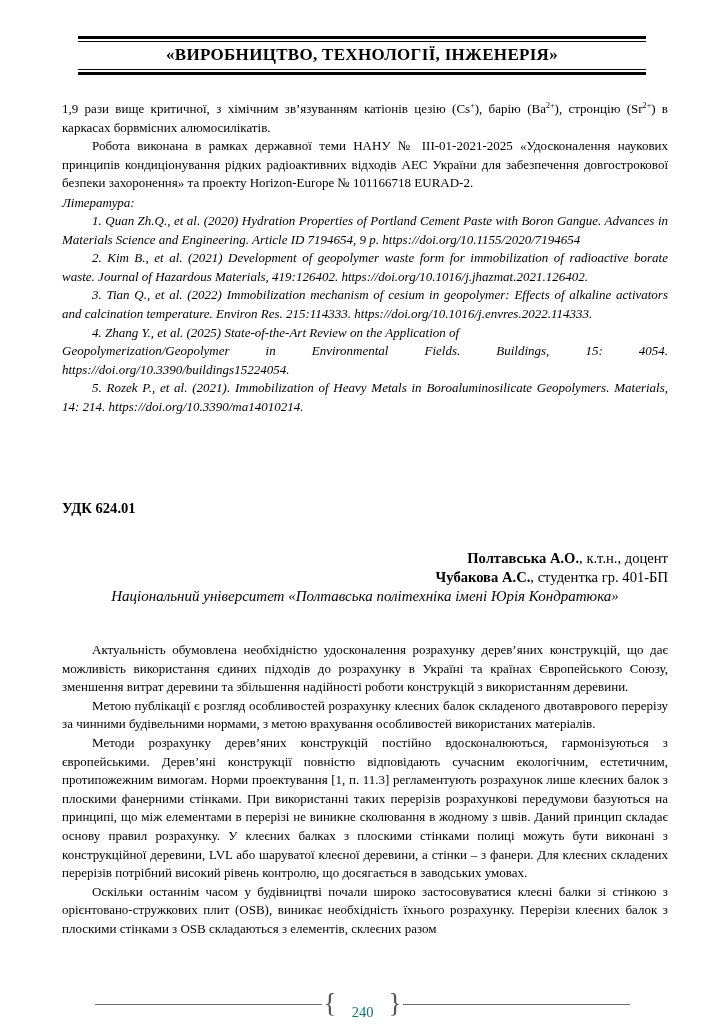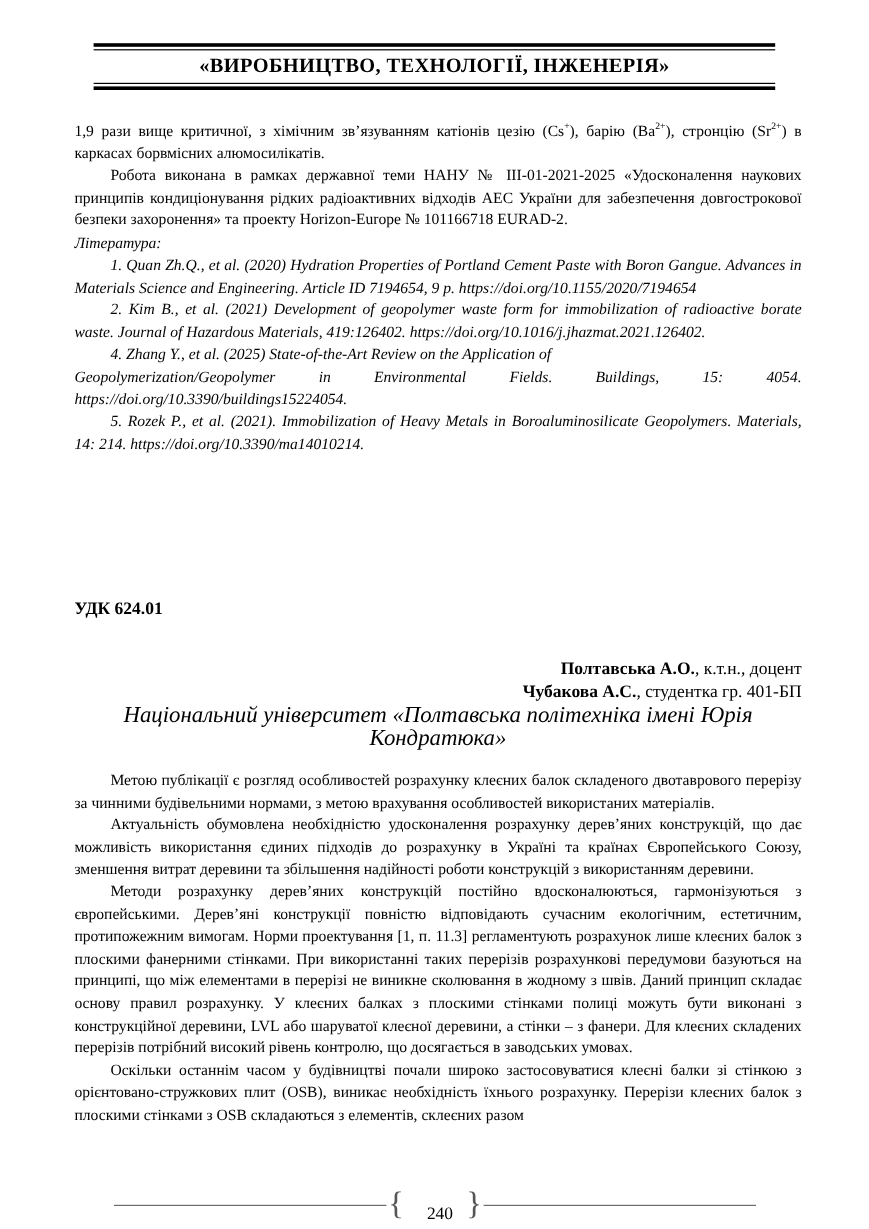--- a/index.html
+++ b/index.html
@@ -101,21 +101,21 @@
     letter-spacing: 0.15px;
   }
   .author-line {
     text-align: right;
     font-size: 14.6px;
     line-height: 19px;
   }
   .affil-line {
     text-align: center;
     font-style: italic;
-    font-size: 19px;
+    font-size: 15px;
     line-height: 19px;
   }
   .email-line {
     text-align: right;
     font-style: italic;
     font-size: 14.6px;
     line-height: 19px;
   }
 
   
@@ -136,24 +136,24 @@
   .footer-brace {
     font-size: 27px;
     color: #555;
     line-height: 1;
     font-family: "Liberation Serif", "DejaVu Serif", serif;
     padding: 0 2px;
     transform: translateY(-1px);
   }
   .footer-num {
     font-size: 14.5px;
-    color: #000000;
+    color: #0f766e;
     padding: 0 9px;
     min-width: 30px;
-    text-align: right;
+    text-align: center;
     margin-top: 16px;
   }
 </style>
 </head>
 <body>
 
 <div class="page">
 
   <div class="running-head">
     <div class="rule-thick"></div>
@@ -170,39 +170,40 @@
     <p class="ind">Робота виконана в рамках державної теми НАНУ № ІІІ-01-2021-2025 «Удосконалення наукових принципів кондиціонування рідких радіоактивних відходів АЕС України для забезпечення довгострокової безпеки захоронення» та проекту Horizon-Europe № 101166718 EURAD-2.</p>
   </div>
 
   <div class="col" id="block-refs-head">
     <p class="center italic">Література:</p>
   </div>
 
   <div class="col" id="block-refs">
     <p class="ref italic">1. Quan Zh.Q., et al. (2020) Hydration Properties of Portland Cement Paste with Boron Gangue. Advances in Materials Science and Engineering. Article ID 7194654, 9 p. https://doi.org/10.1155/2020/7194654</p>
     <p class="ref italic">2. Kim B., et al. (2021) Development of geopolymer waste form for immobilization of radioactive borate waste. Journal of Hazardous Materials, 419:126402. https://doi.org/10.1016/j.jhazmat.2021.126402.</p>
+    <p class="ref italic">3. Tian Q., et al. (2022) Immobilization mechanism of cesium in geopolymer: Effects of alkaline activators and calcination temperature. Environ Res. 215:114333. https://doi.org/10.1016/j.envres.2022.114333.</p>
     <p class="ref italic nojust">4. Zhang Y., et al. (2025) State-of-the-Art Review on the Application of</p>
     <p class="italic">Geopolymerization/Geopolymer in Environmental Fields. Buildings, 15: 4054. https://doi.org/10.3390/buildings15224054.</p>
     <p class="ref italic">5. Rozek P., et al. (2021). Immobilization of Heavy Metals in Boroaluminosilicate Geopolymers. Materials, 14: 214. https://doi.org/10.3390/ma14010214.</p>
   </div>
 
   <div class="col" id="block-udc">
     <div class="udc">УДК 624.01</div>
   </div>
 
 
   <div class="col" id="block-authors">
     <div class="author-line"><span class="bold">Полтавська А.О.</span><span>, к.т.н., доцент</span></div>
     <div class="author-line"><span class="bold">Чубакова А.С.</span><span>, студентка гр. 401-БП</span></div>
     <div class="affil-line">Національний університет «Полтавська політехніка імені Юрія Кондратюка»</div>
   </div>
 
   <div class="col" id="block-body">
+    <p class="ind">Актуальність обумовлена необхідністю удосконалення розрахунку дерев’яних конструкцій, що дає можливість використання єдиних підходів до розрахунку в Україні та країнах Європейського Союзу, зменшення витрат деревини та збільшення надійності роботи конструкцій з використанням деревини.</p>
     <p class="ind">Метою публікації є розгляд особливостей розрахунку клеєних балок складеного двотаврового перерізу за чинними будівельними нормами, з метою врахування особливостей використаних матеріалів.</p>
-    <p class="ind">Актуальність обумовлена необхідністю удосконалення розрахунку дерев’яних конструкцій, що дає можливість використання єдиних підходів до розрахунку в Україні та країнах Європейського Союзу, зменшення витрат деревини та збільшення надійності роботи конструкцій з використанням деревини.</p>
     <p class="ind">Методи розрахунку дерев’яних конструкцій постійно вдосконалюються, гармонізуються з європейськими. Дерев’яні конструкції повністю відповідають сучасним екологічним, естетичним, протипожежним вимогам. Норми проектування [1, п. 11.3] регламентують розрахунок лише клеєних балок з плоскими фанерними стінками. При використанні таких перерізів розрахункові передумови базуються на принципі, що між елементами в перерізі не виникне сколювання в жодному з швів. Даний принцип складає основу правил розрахунку. У клеєних балках з плоскими стінками полиці можуть бути виконані з конструкційної деревини, LVL або шаруватої клеєної деревини, а стінки – з фанери. Для клеєних складених перерізів потрібний високий рівень контролю, що досягається в заводських умовах.</p>
     <p class="ind">Оскільки останнім часом у будівництві почали широко застосовуватися клеєні балки зі стінкою з орієнтовано-стружкових плит (OSB), виникає необхідність їхнього розрахунку. Перерізи клеєних балок з плоскими стінками з OSB складаються з елементів, склеєних разом</p>
   </div>
 
   <div class="footer">
     <div class="footer-rule"></div>
     <span class="footer-brace">{</span>
     <span class="footer-num">240</span>
     <span class="footer-brace">}</span>
     <div class="footer-rule"></div>

